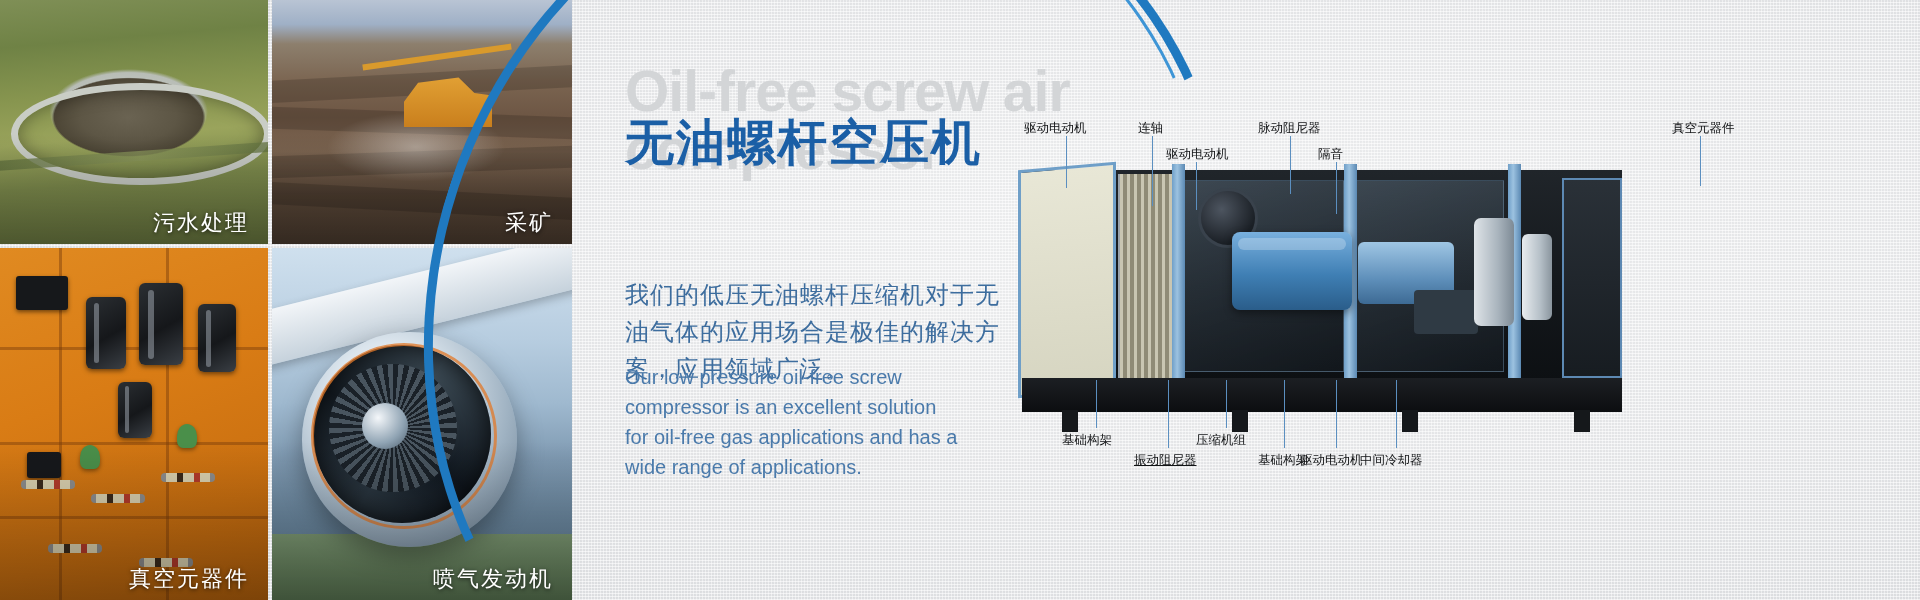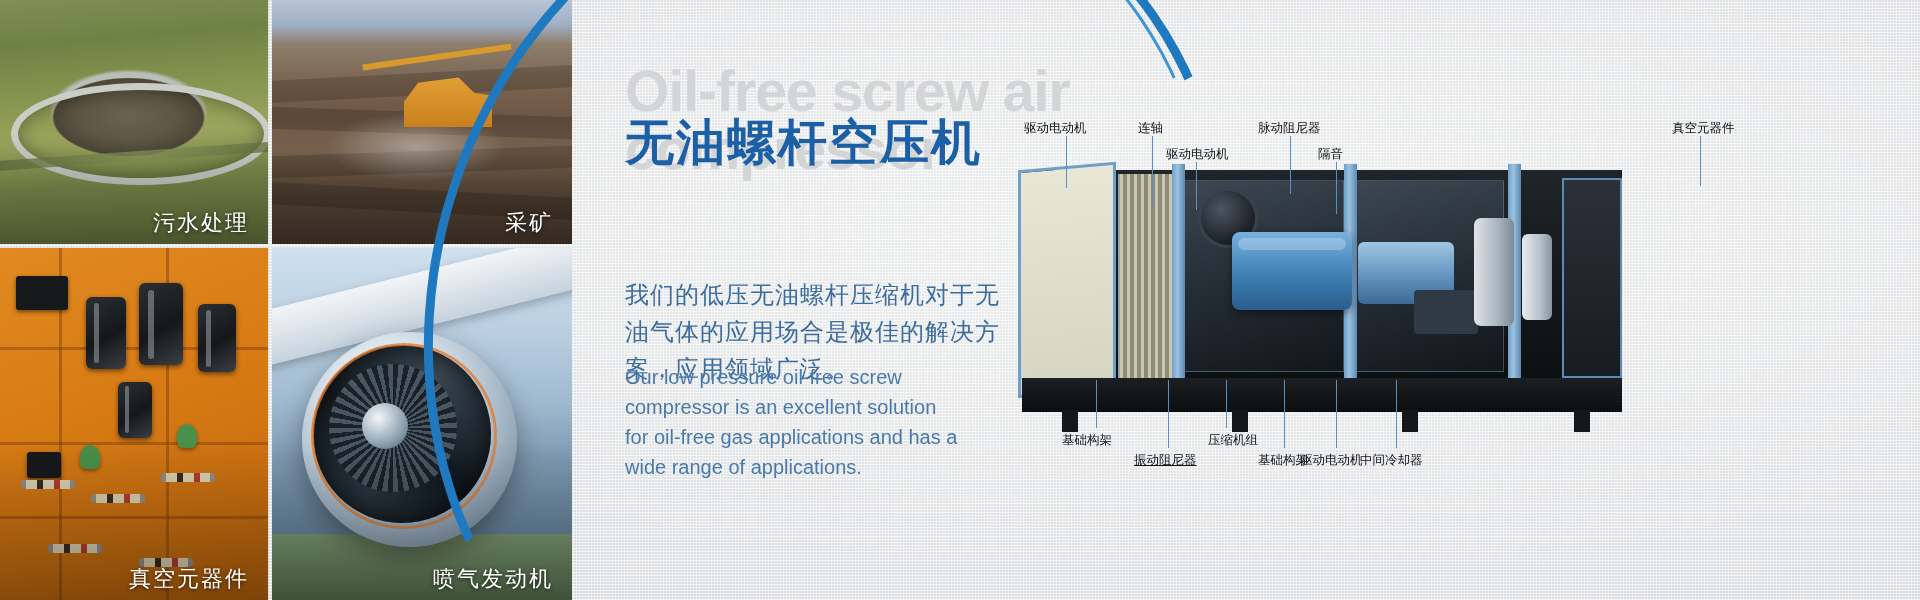--- a/index.html
+++ b/index.html
@@ -272,21 +272,21 @@
 
     <div class="lbl" style="left:166px;top:146px;">驱动电动机</div>
     <div class="leader" style="left:196px;top:162px;height:48px;"></div>
 
     <div class="lbl" style="left:318px;top:146px;">隔音</div>
     <div class="leader" style="left:336px;top:162px;height:52px;"></div>
 
     <div class="lbl" style="left:62px;top:432px;">基础构架</div>
     <div class="leader" style="left:96px;top:380px;height:48px;"></div>
 
-    <div class="lbl" style="left:208px;top:432px;">压缩机组</div>
+    <div class="lbl" style="left:196px;top:432px;">压缩机组</div>
     <div class="leader" style="left:226px;top:380px;height:48px;"></div>
 
     <div class="lbl" style="left:300px;top:452px;">驱动电动机</div>
     <div class="leader" style="left:336px;top:380px;height:68px;"></div>
 
     <div class="lbl" style="left:134px;top:452px;text-decoration:underline;">振动阻尼器</div>
     <div class="leader" style="left:168px;top:380px;height:68px;"></div>
 
     <div class="lbl" style="left:258px;top:452px;">基础构架</div>
     <div class="leader" style="left:284px;top:380px;height:68px;"></div>

